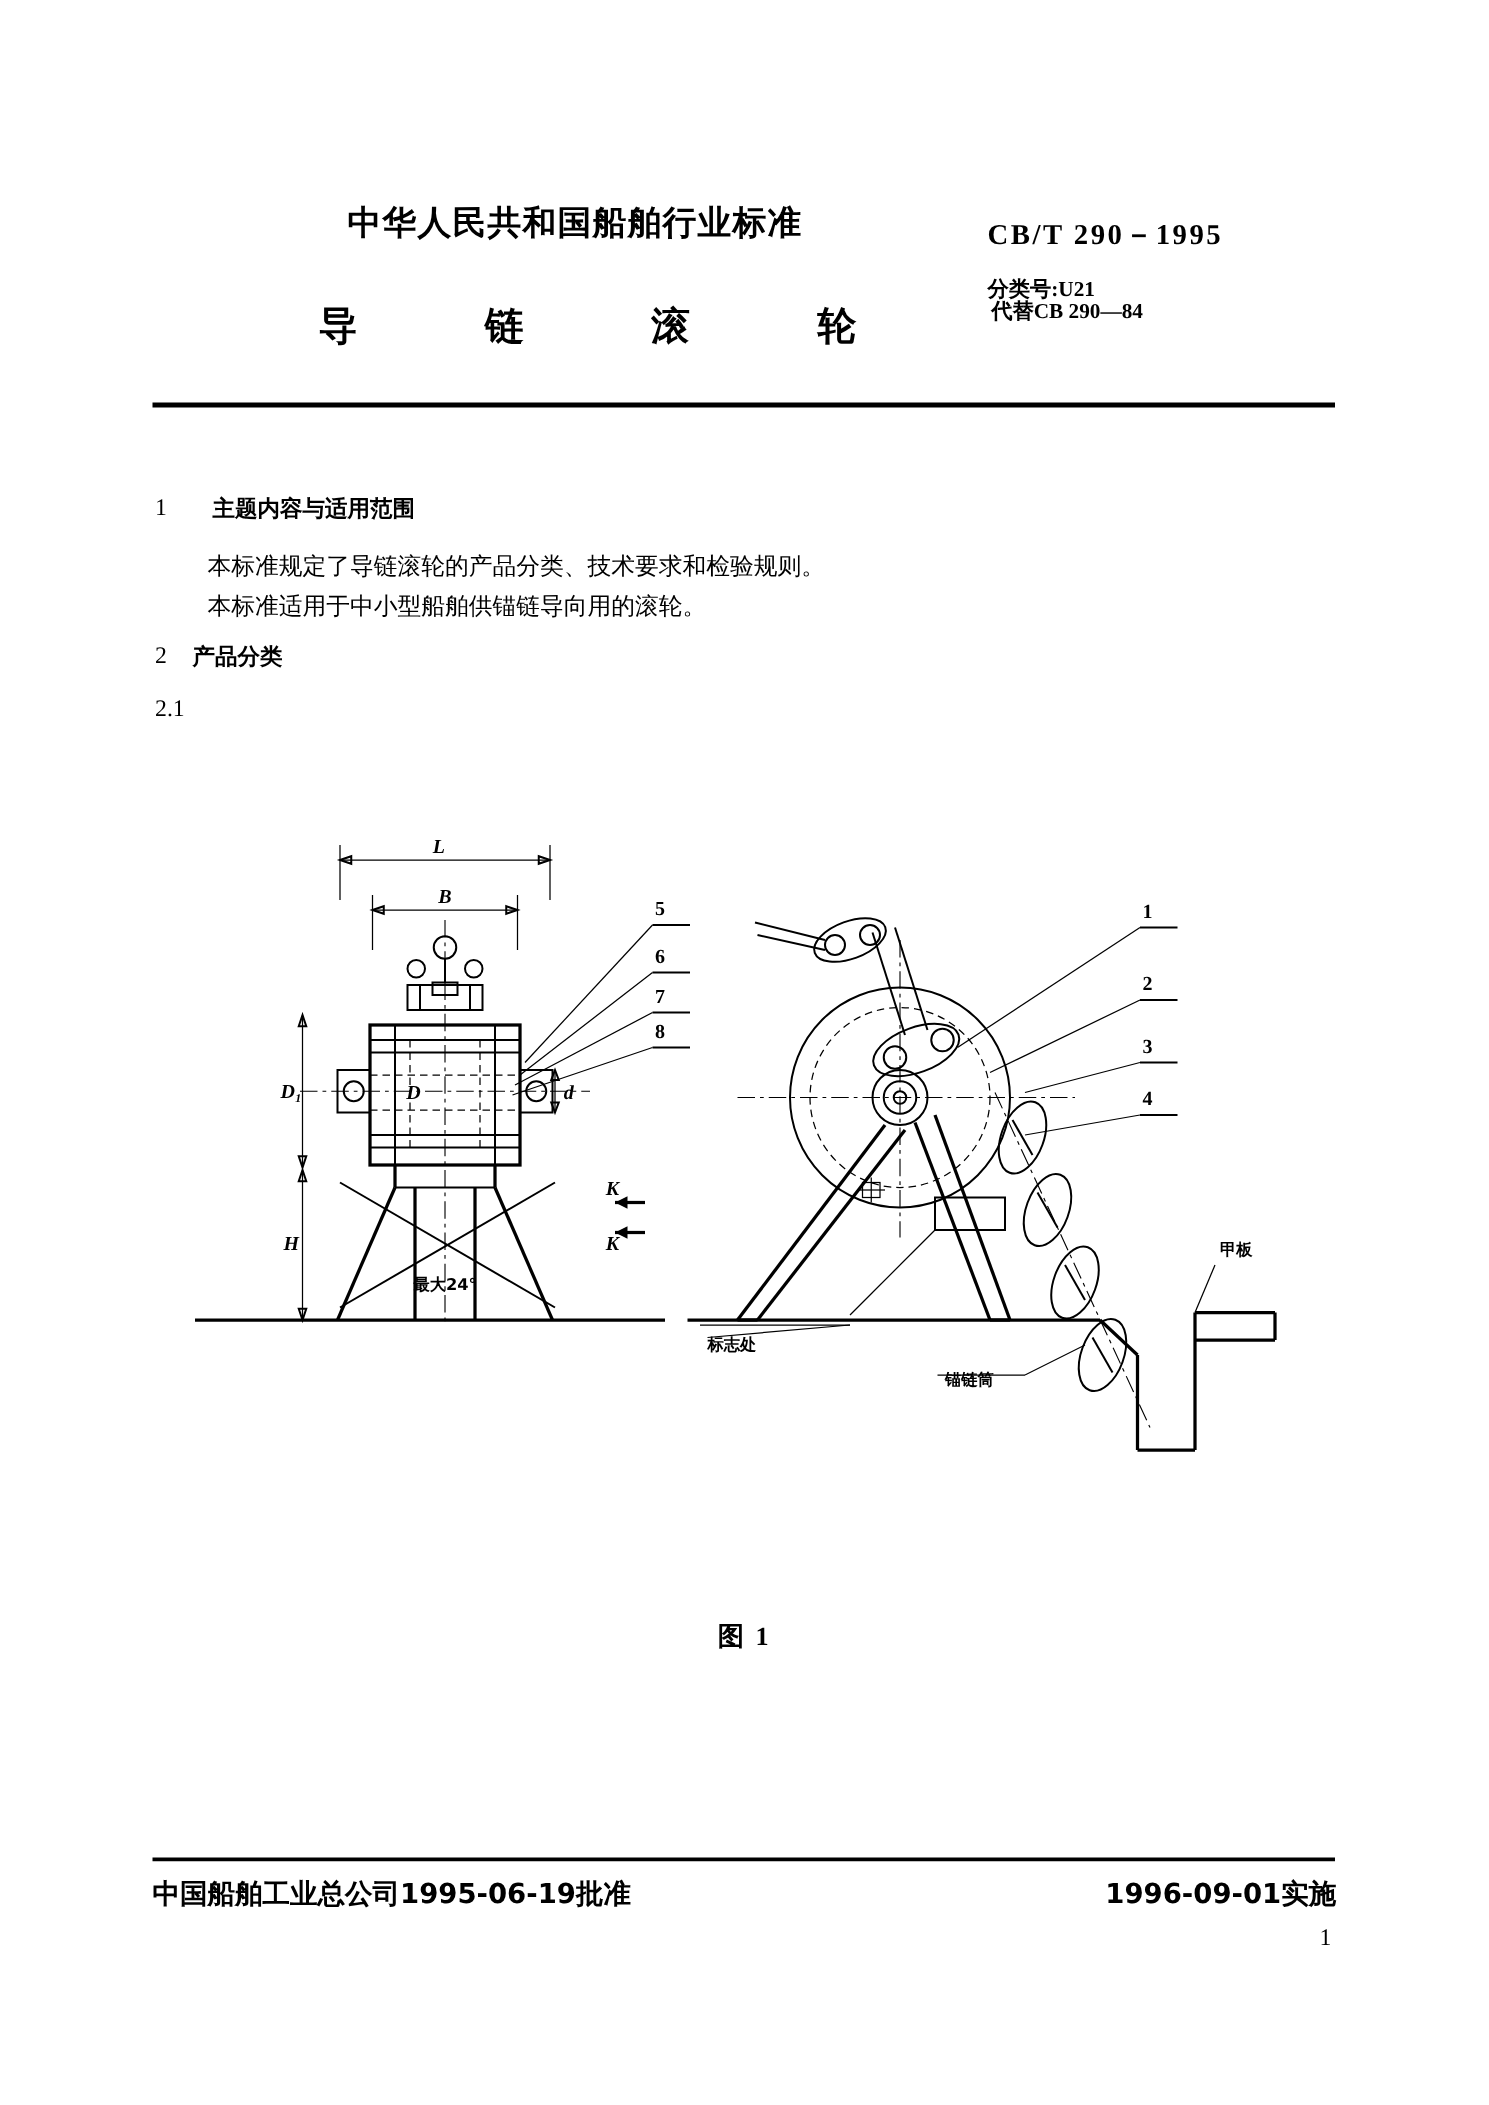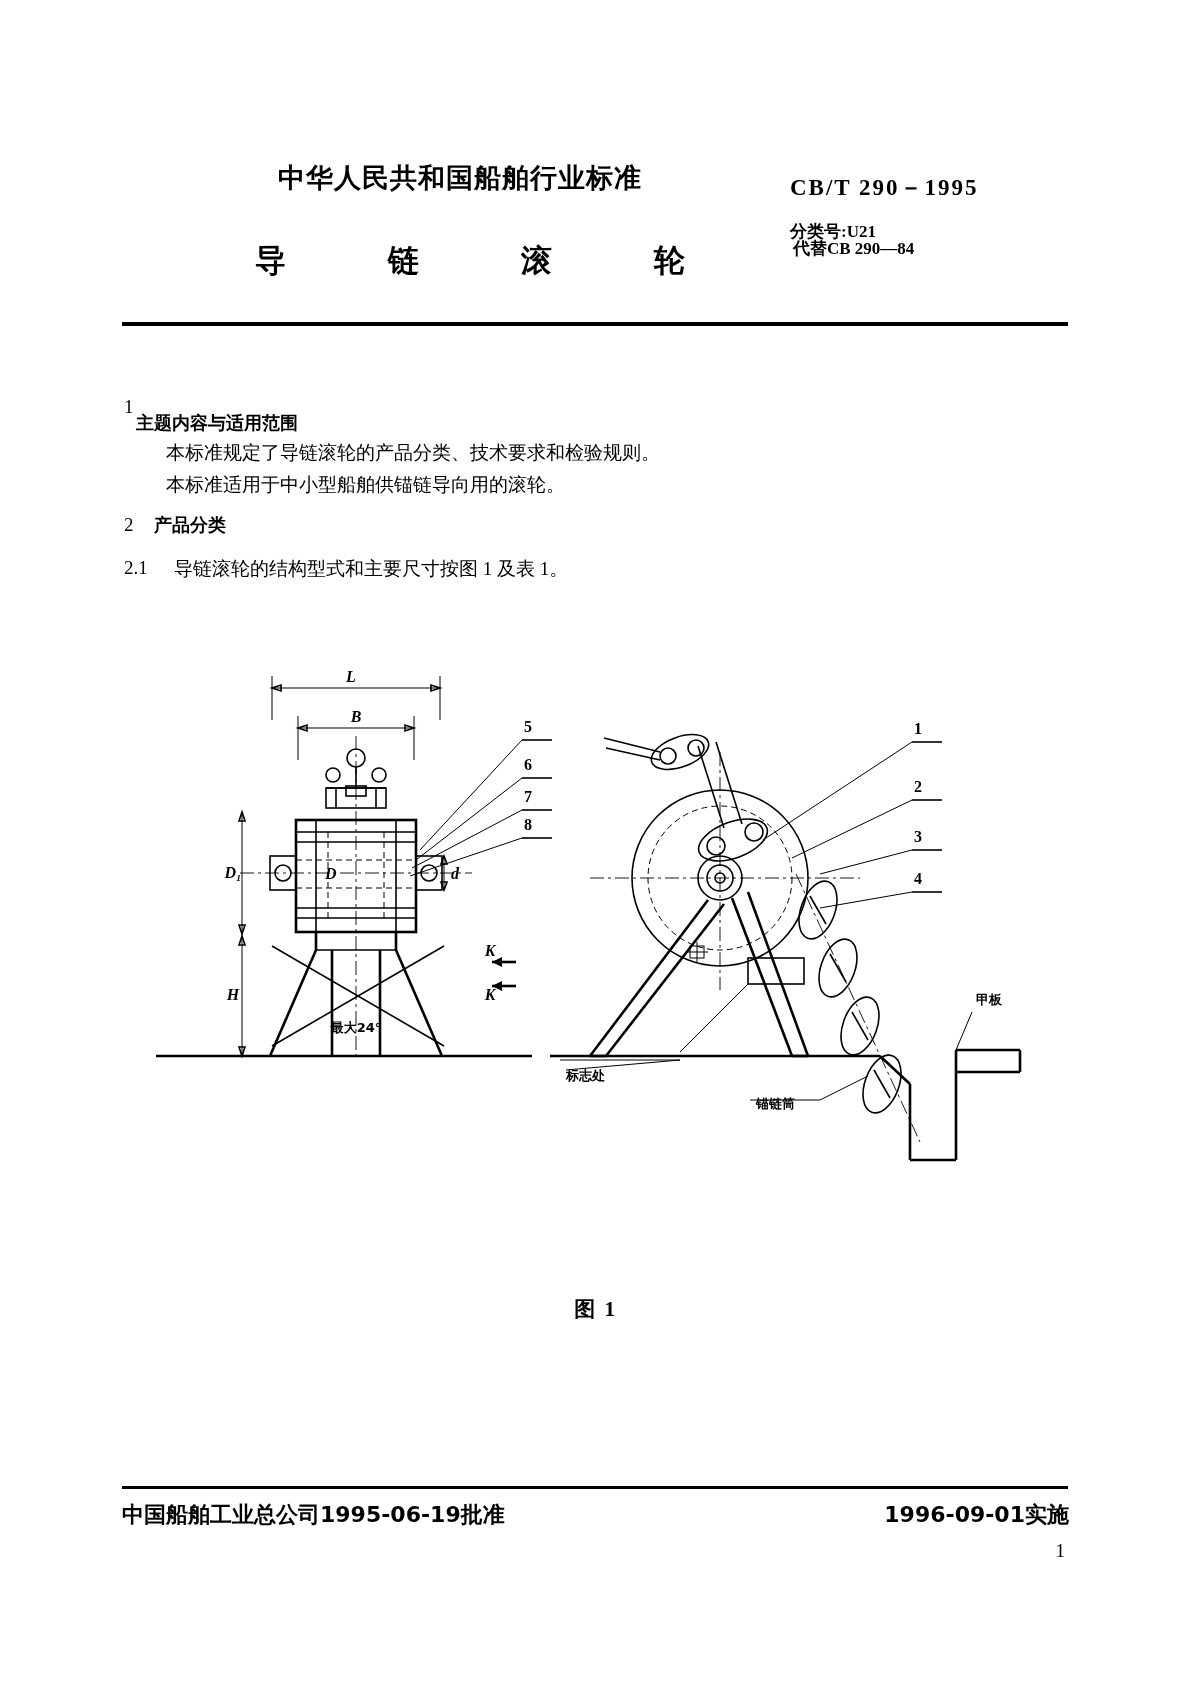--- a/index.html
+++ b/index.html
@@ -52,26 +52,26 @@
     font-family:"DejaVu Sans","Liberation Sans",sans-serif;
     font-weight:bold;font-size:18px;white-space:nowrap;
   }
   .sec-n{
     position:absolute;
     font-family:"Liberation Serif","DejaVu Serif",serif;
     font-size:19px;
   }
   .para{
     position:absolute;
-    font-family:Liberation Serif, serif;
+    font-family:Liberation Sans, sans-serif;
     font-size:19px;white-space:nowrap;
   }
 
   #s1num{left:124px;top:396px;}
-  #s1head{left:136px;top:395px;margin-top:16px;}
+  #s1head{left:170px;top:395px;}
   #p1a{left:166px;top:440px;}
   #p1b{left:166px;top:472px;}
   #s2num{left:124px;top:514px;}
   #s2head{left:154px;top:513px;}
   #s21num{left:124px;top:557px;font-family:"Liberation Serif","DejaVu Serif",serif;font-size:19px;}
   #s21txt{left:174px;top:556px;}
 
   
   .figwrap{position:absolute;left:120px;top:660px;width:950px;height:560px;}
   .figwrap svg{display:block;}
@@ -131,21 +131,20 @@
   <div class="sec-n" id="s1num">1</div>
   <div class="sec-h" id="s1head">主题内容与适用范围</div>
 
   <div class="para" id="p1a">本标准规定了导链滚轮的产品分类、技术要求和检验规则。</div>
   <div class="para" id="p1b">本标准适用于中小型船舶供锚链导向用的滚轮。</div>
 
   <div class="sec-n" id="s2num">2</div>
   <div class="sec-h" id="s2head">产品分类</div>
 
   <div class="sec-n" id="s21num">2.1</div>
-  <div class="para" id="s21txt">导链滚轮的结构型式和主要尺寸按图 1 及表 1。</div>
 
   <div class="figwrap">
     <svg width="950" height="560" viewBox="0 0 950 560">
       <defs>
         <style>
           .ln   { stroke:#000; stroke-width:1.6; fill:none; }
           .lnt  { stroke:#000; stroke-width:1;   fill:none; }
           .lnh  { stroke:#000; stroke-width:2.6; fill:none; }
           .cl   { stroke:#000; stroke-width:0.9; fill:none;
                   stroke-dasharray:14 4 3 4; }

